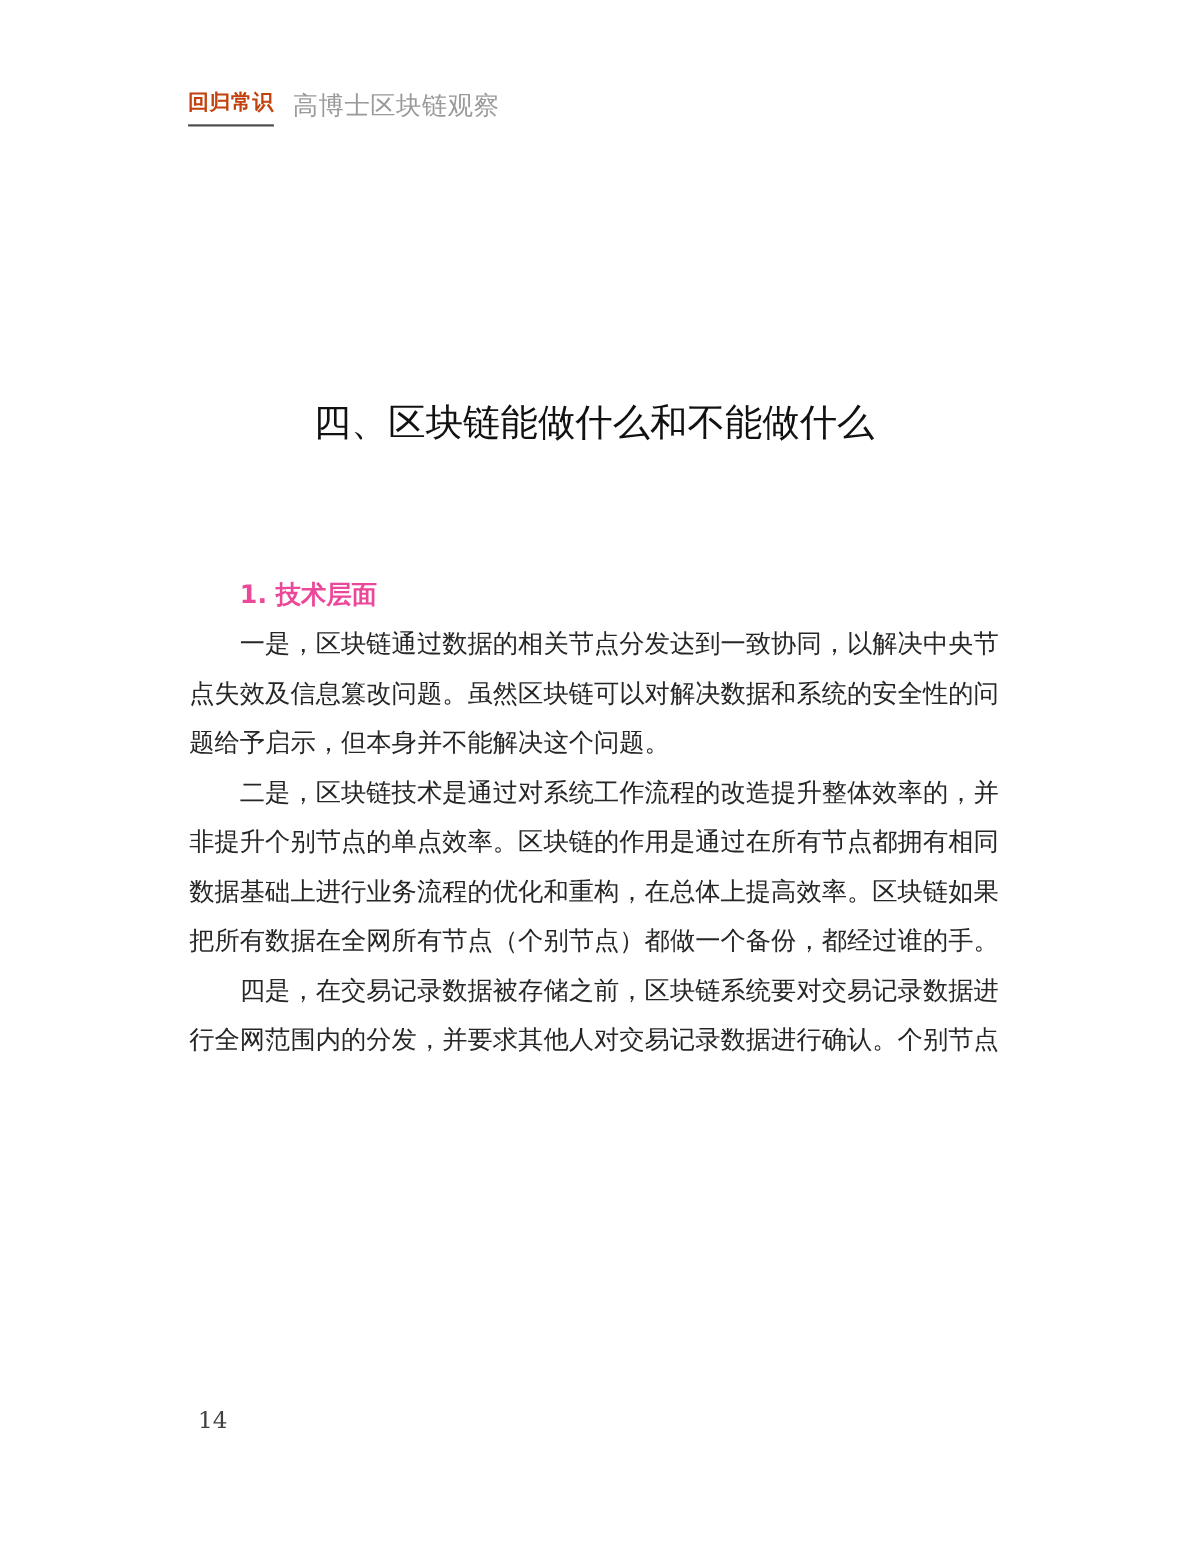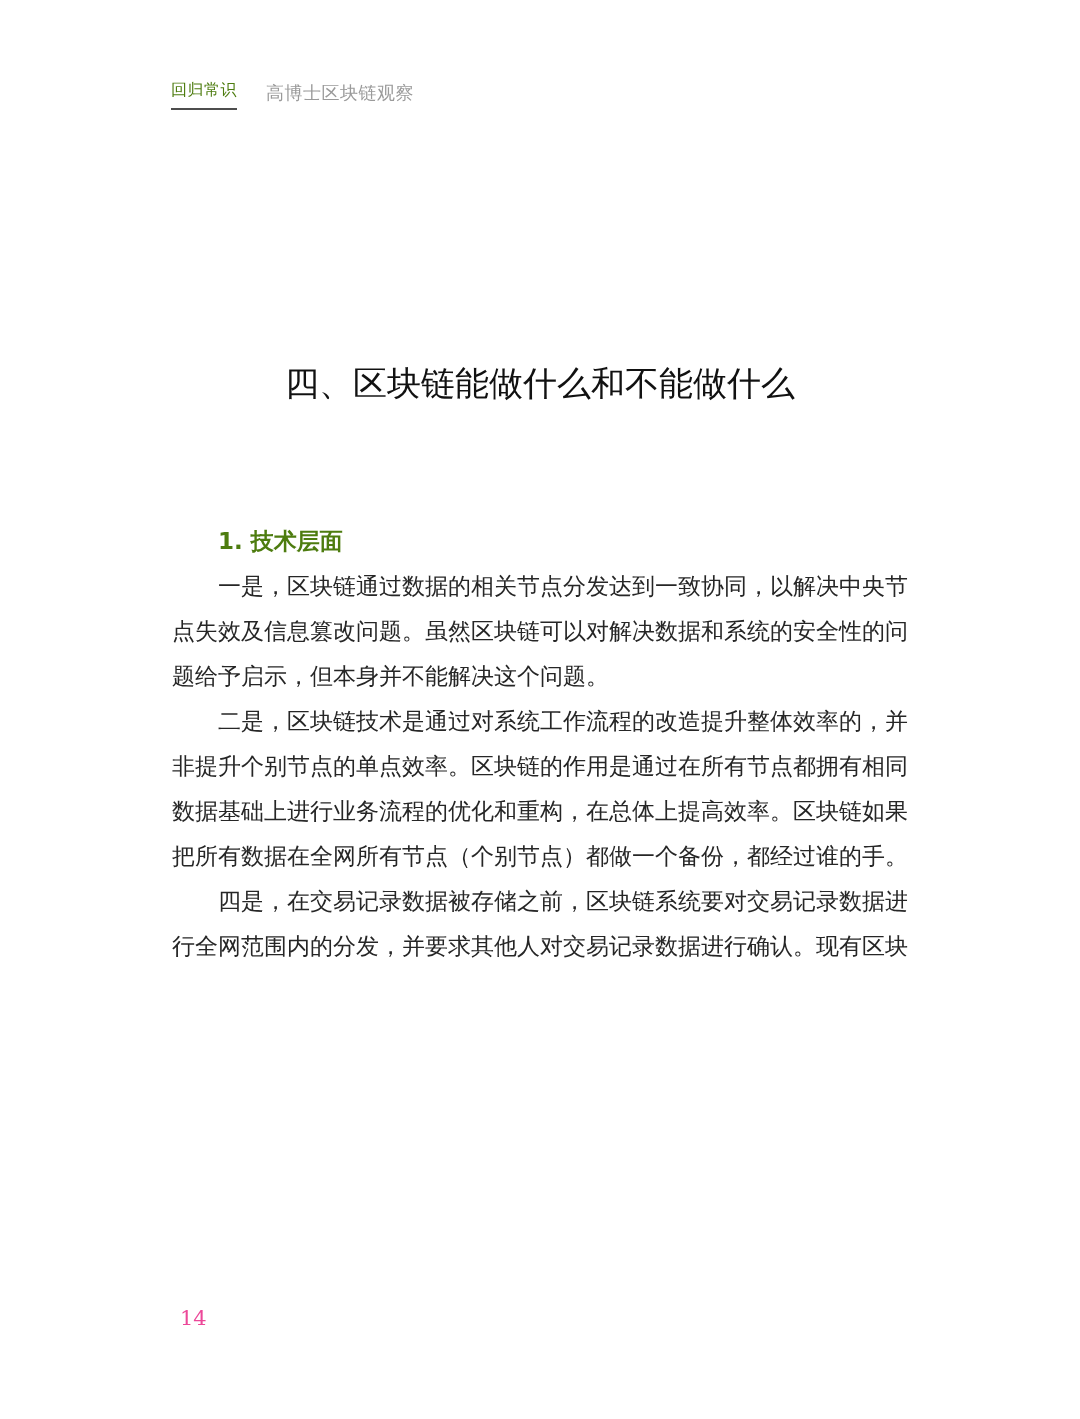--- a/index.html
+++ b/index.html
@@ -18,33 +18,33 @@
   
   .running-header {
     position: absolute;
     top: 80px;
     left: 171px;
     white-space: nowrap;
     font-family: "DejaVu Sans", "Liberation Sans", sans-serif;
   }
   .book-title {
     display: inline-block;
-    font-size: 16px;
-    font-weight: normal;
-    color: #4d7c0f;
+    font-size: 19px;
+    font-weight: bold;
+    color: #c2410c;
     letter-spacing: 0.5px;
     padding-bottom: 7px;
     border-bottom: 2px solid #4d4d4d;
   }
   .series-subtitle {
     display: inline-block;
-    font-size: 18px;
+    font-size: 23px;
     color: #9a9a9a;
     letter-spacing: 0.5px;
-    margin-left: 24px;
+    margin-left: 12px;
     vertical-align: top;
     padding-top: 1px;
   }
   
   .chapter-title {
     position: absolute;
     top: 338px;
     left: 0;
     right: 0;
     text-align: center;
@@ -67,42 +67,42 @@
     color: #262626;
   }
   .body-text p {
     margin: 0;
     padding: 0;
     text-indent: 2em;
   }
   .section-heading {
     font-family: "DejaVu Sans", "Liberation Sans", sans-serif;
     font-weight: bold;
-    color: #4d7c0f;
+    color: #ec4899;
   }
   
   .page-number {
     position: absolute;
     left: 180px;
-    top: 1306px;
+    top: 1279px;
     font-family: "DejaVu Serif", "Liberation Serif", serif;
     font-size: 21px;
-    color: #ec4899;
+    color: #404040;
   }
 </style>
 </head>
 <body>
 
 <div class="running-header">
   <span class="book-title">回归常识</span>
   <span class="series-subtitle">高博士区块链观察</span>
 </div>
 
 <h1 class="chapter-title">四、区块链能做什么和不能做什么</h1>
 
 <div class="body-text">
   <p class="section-heading">1. 技术层面</p>
   <p>一是，区块链通过数据的相关节点分发达到一致协同，以解决中央节点失效及信息篡改问题。虽然区块链可以对解决数据和系统的安全性的问题给予启示，但本身并不能解决这个问题。</p>
   <p>二是，区块链技术是通过对系统工作流程的改造提升整体效率的，并非提升个别节点的单点效率。区块链的作用是通过在所有节点都拥有相同数据基础上进行业务流程的优化和重构，在总体上提高效率。区块链如果把所有数据在全网所有节点（个别节点）都做一个备份，都经过谁的手。</p>
-  <p>四是，在交易记录数据被存储之前，区块链系统要对交易记录数据进行全网范围内的分发，并要求其他人对交易记录数据进行确认。现有区块</p>
+  <p>四是，在交易记录数据被存储之前，区块链系统要对交易记录数据进行全网范围内的分发，并要求其他人对交易记录数据进行确认。个别节点</p>
 </div>
 
 <div class="page-number">14</div>
 
 </body></html>

